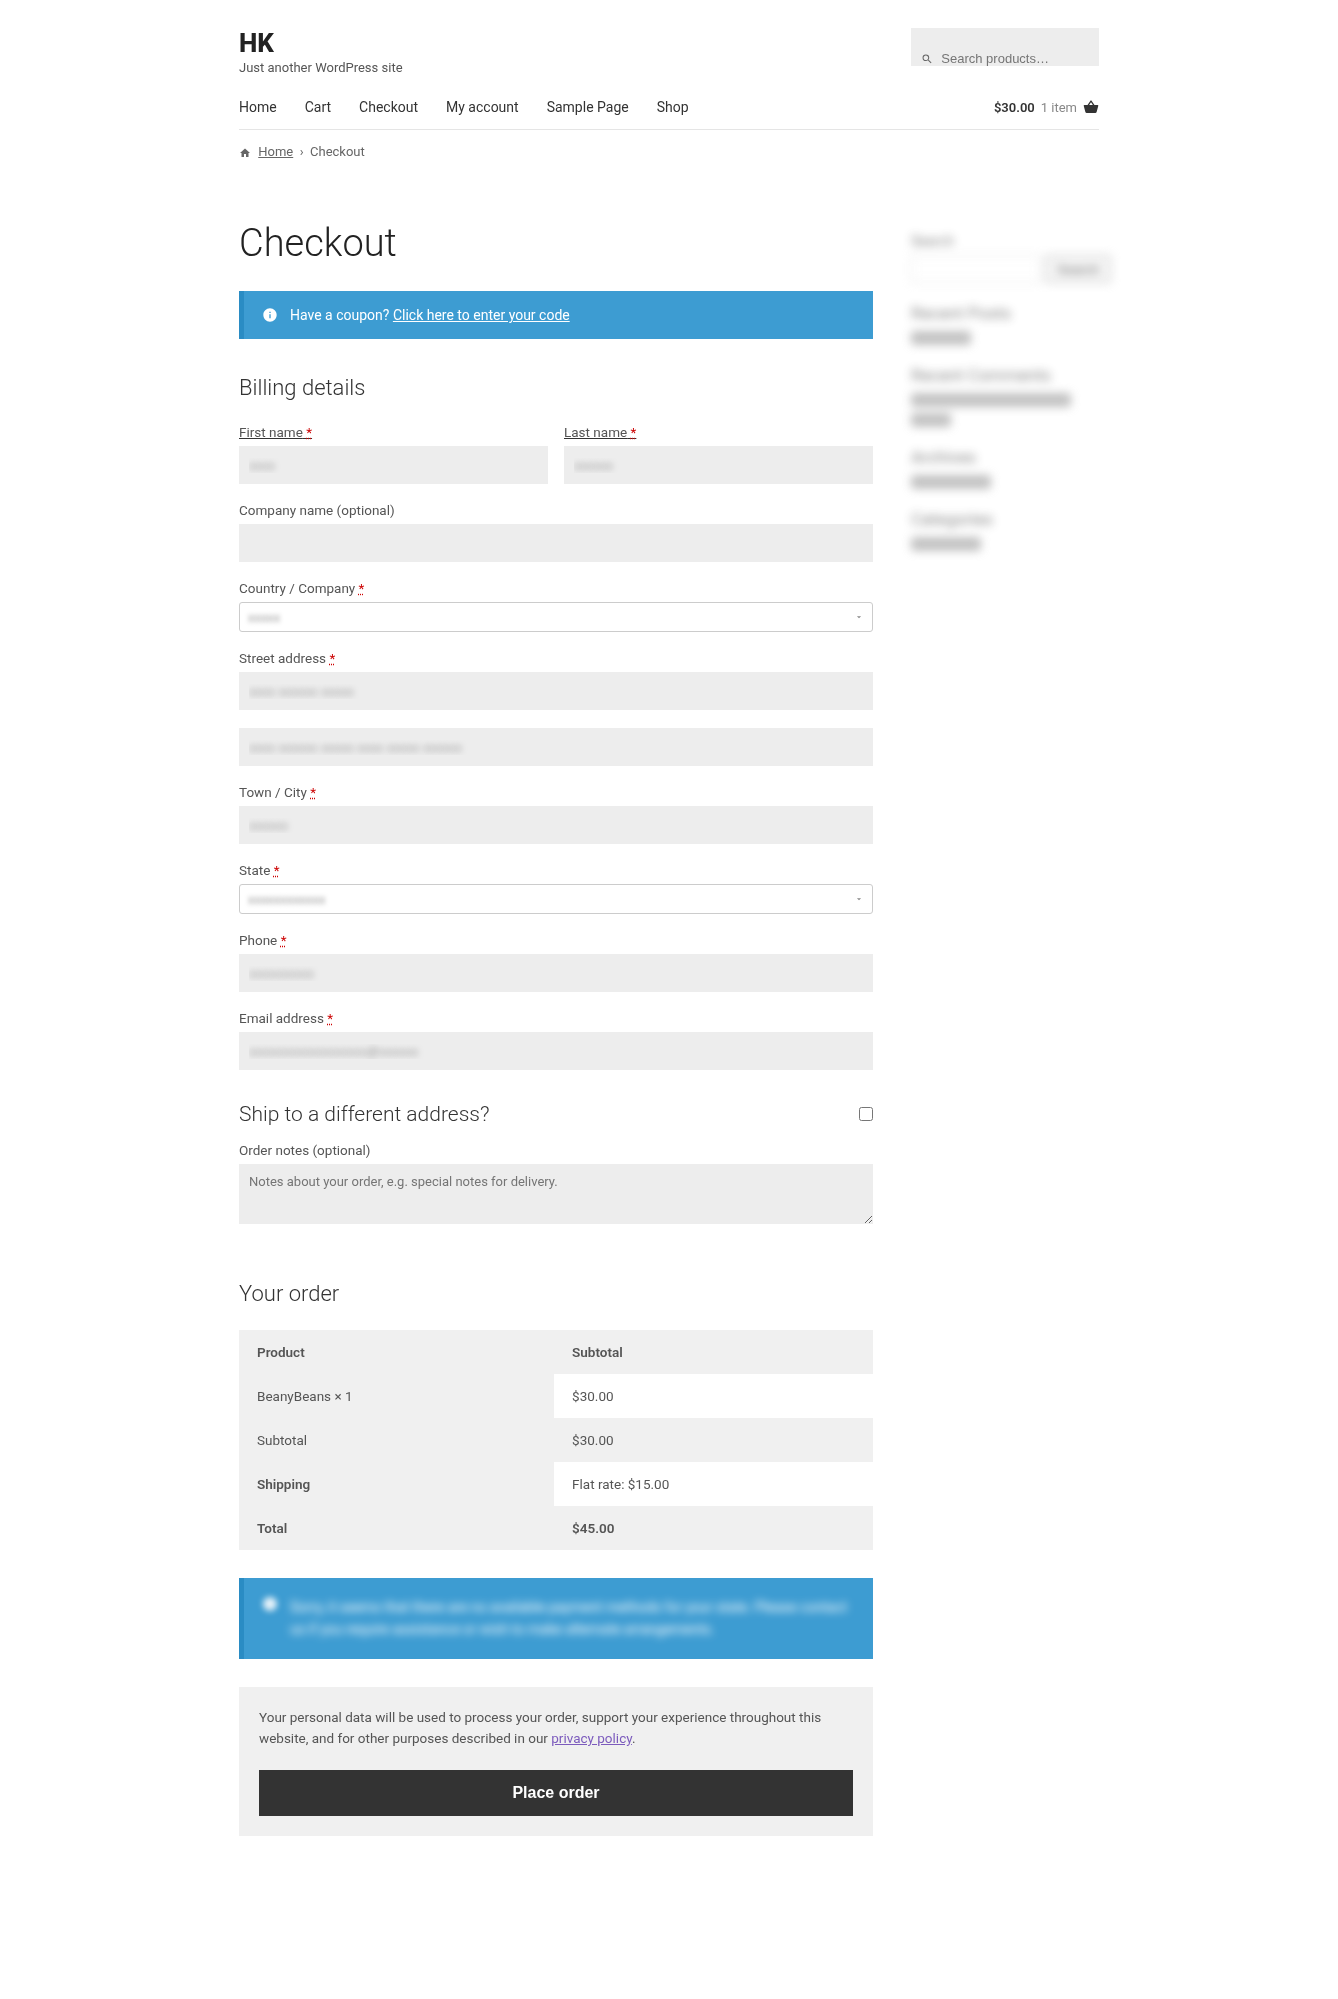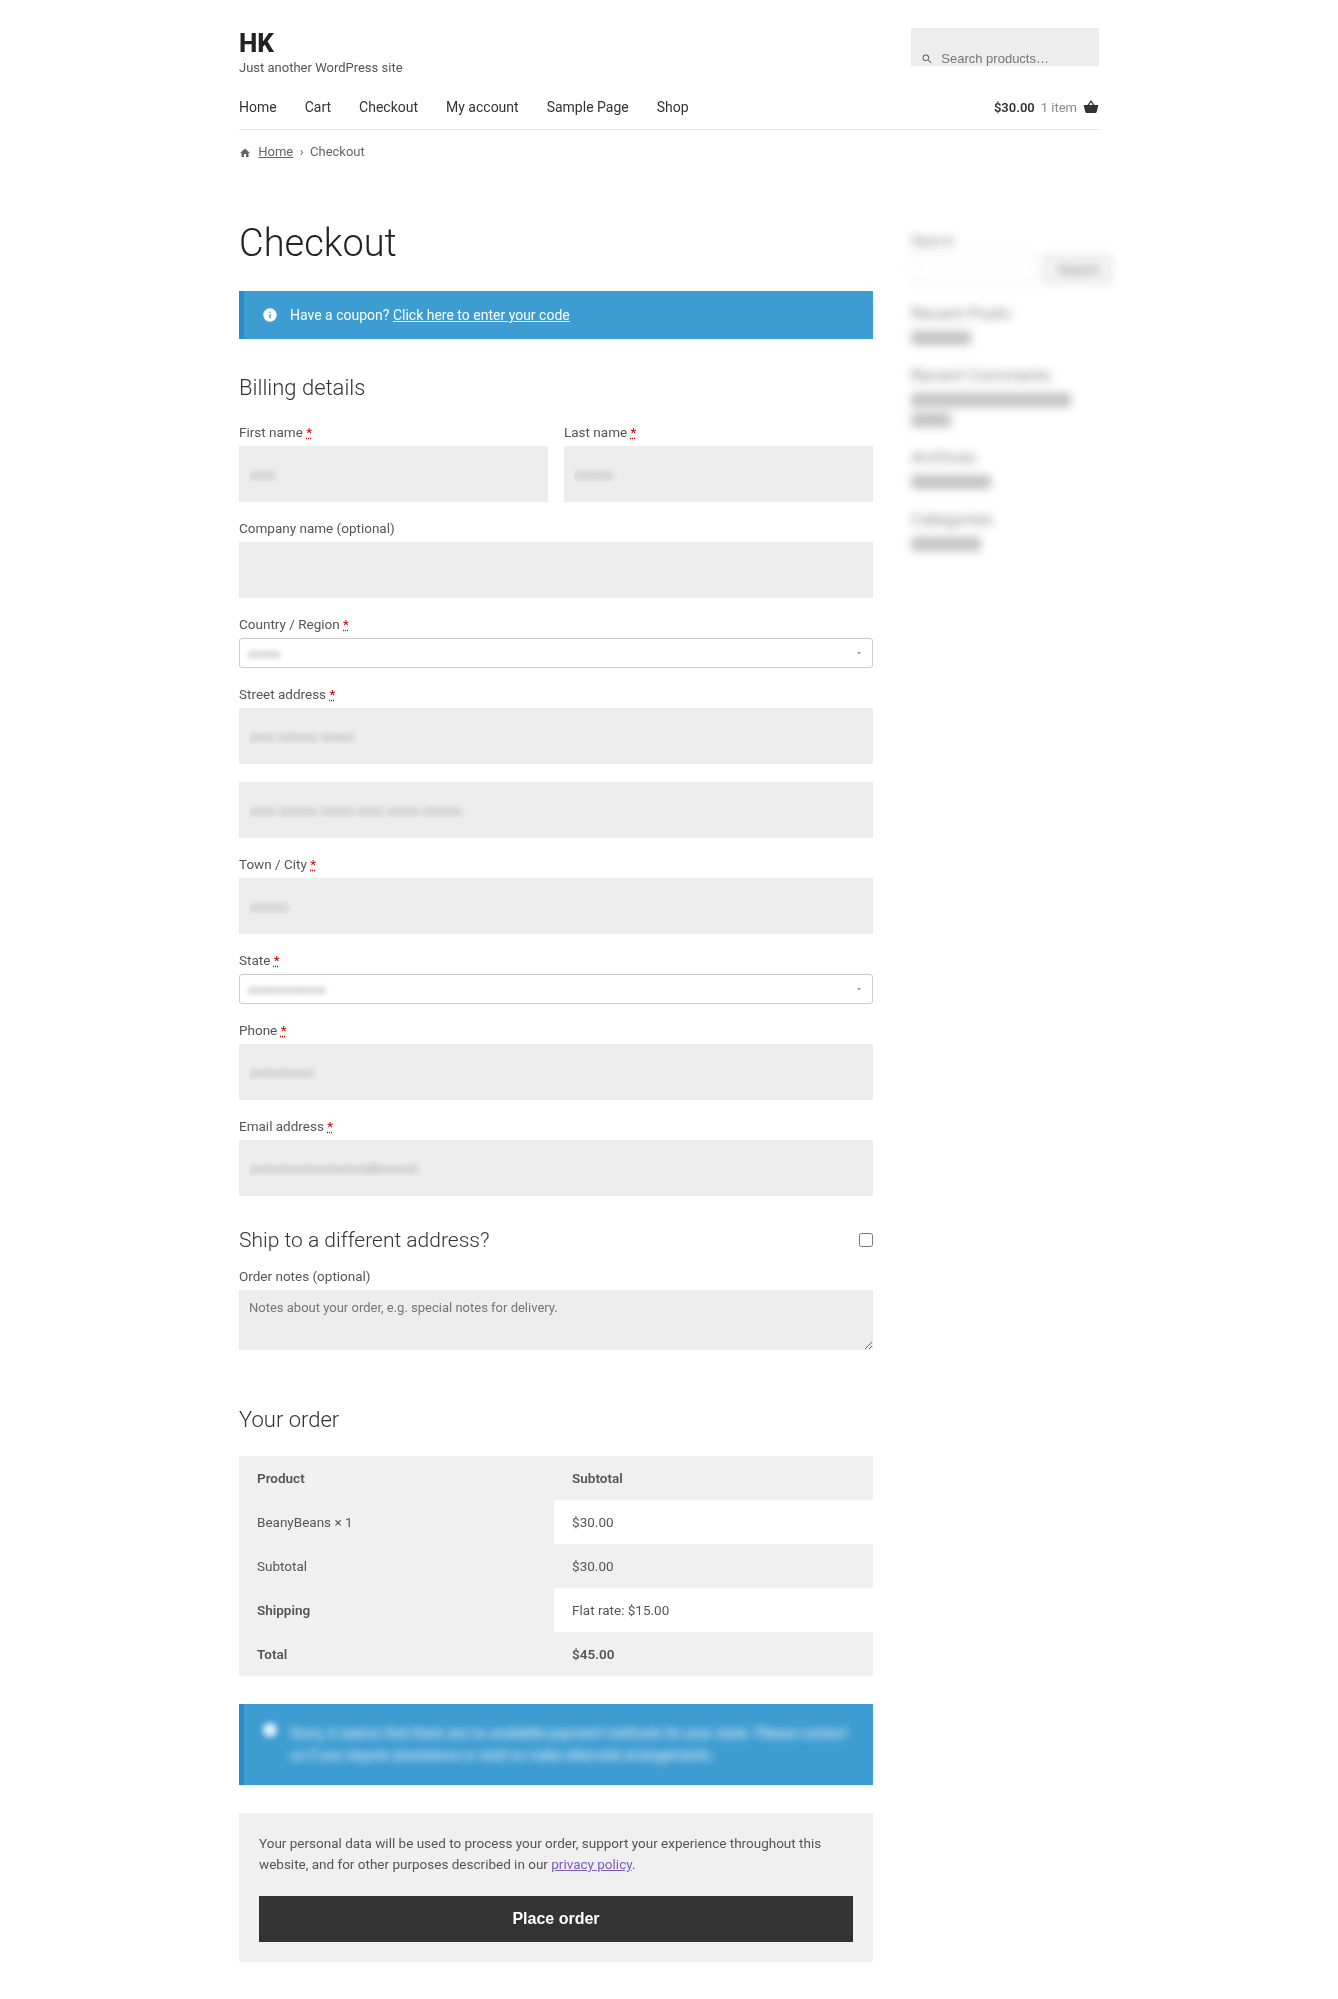--- a/index.html
+++ b/index.html
@@ -30,25 +30,25 @@
 .sidebar input { width: 130px; height: 28px; border: 1px solid #ccc; }
 .sidebar button { height: 28px; padding: 0 10px; }
 .coupon-bar { background: #3d9cd2; border-left: 5px solid #2a8cc4; color: #fff; padding: 16px 18px; display: flex; align-items: center; gap: 12px; font-size: 14px; margin-bottom: 36px; }
 .coupon-bar svg { width: 16px; height: 16px; fill: #fff; flex-shrink: 0; }
 .coupon-bar a { color: #fff; text-decoration: underline; }
 .two-col { display: flex; gap: 36px; flex-direction: column; }
 .billing-col { flex: 0 0 345px; }
 .order-col { flex: 1; min-width: 0; }
 .section-heading { font-size: 22px; font-weight: 300; color: #333; margin-bottom: 24px; }
 .form-row { margin-bottom: 18px; }
-.form-row-half { display: flex; gap: 16px; }
+.form-row-half { display: flex; gap: 16px; text-decoration: underline; }
 .form-row-half > div { flex: 1; }
 .form-label { display: block; font-size: 13.5px; color: #555; margin-bottom: 6px; }
 .req { color: #c00; text-decoration: underline dotted #c00; }
-input.field, .field { width: 100%; height: 56px; background: #ededed; border: none; padding: 0 10px; font-size: 13px; color: #aaa; }
+input.field, .field { width: 100%; height: 38px; background: #ededed; border: none; padding: 0 10px; font-size: 13px; color: #aaa; }
 .field.blur { color: transparent; text-shadow: 0 0 6px rgba(0,0,0,0.35); }
 .select-field { width: 100%; height: 30px; background: #fff; border: 1px solid #ccc; border-radius: 3px; display: flex; align-items: center; justify-content: space-between; padding: 0 8px; font-size: 13px; }
 .select-field .sel-val { color: transparent; text-shadow: 0 0 5px rgba(0,0,0,0.4); text-align: center; }
 .select-field svg { width: 10px; height: 10px; fill: #888; }
 textarea.field { height: 60px; padding: 10px; resize: vertical; color: #999; font-family: inherit; }
 .ship-diff { display: flex; justify-content: space-between; align-items: center; margin: 32px 0 16px; }
 .ship-diff h3 { font-size: 21px; font-weight: 300; color: #333; }
 .ship-diff input[type=checkbox] { width: 14px; height: 14px; }
 .order-table { width: 100%; border-collapse: collapse; font-size: 13.5px; }
 .order-table th, .order-table td { text-align: left; padding: 14px 18px; color: #555; }
@@ -140,21 +140,21 @@
               <input class="field blur" value="xxxxxx" style="">
             </div>
           </div>
 
           <div class="form-row">
             <label class="form-label">Company name (optional)</label>
             <input class="field" style="">
           </div>
 
           <div class="form-row">
-            <label class="form-label"><span>Country / Region</span> <span class="req">*</span></label>
+            <label class="form-label"><span>Country / Company</span> <span class="req">*</span></label>
             <div class="select-field">
               <span class="sel-val">xxxxx</span>
               <svg viewBox="0 0 24 24">
                   <path d="M7 10l5 5 5-5z"></path>
                 </svg>
             </div>
           </div>
 
           <div class="form-row">
             <label class="form-label"><span>Street address</span> <span class="req">*</span></label>

